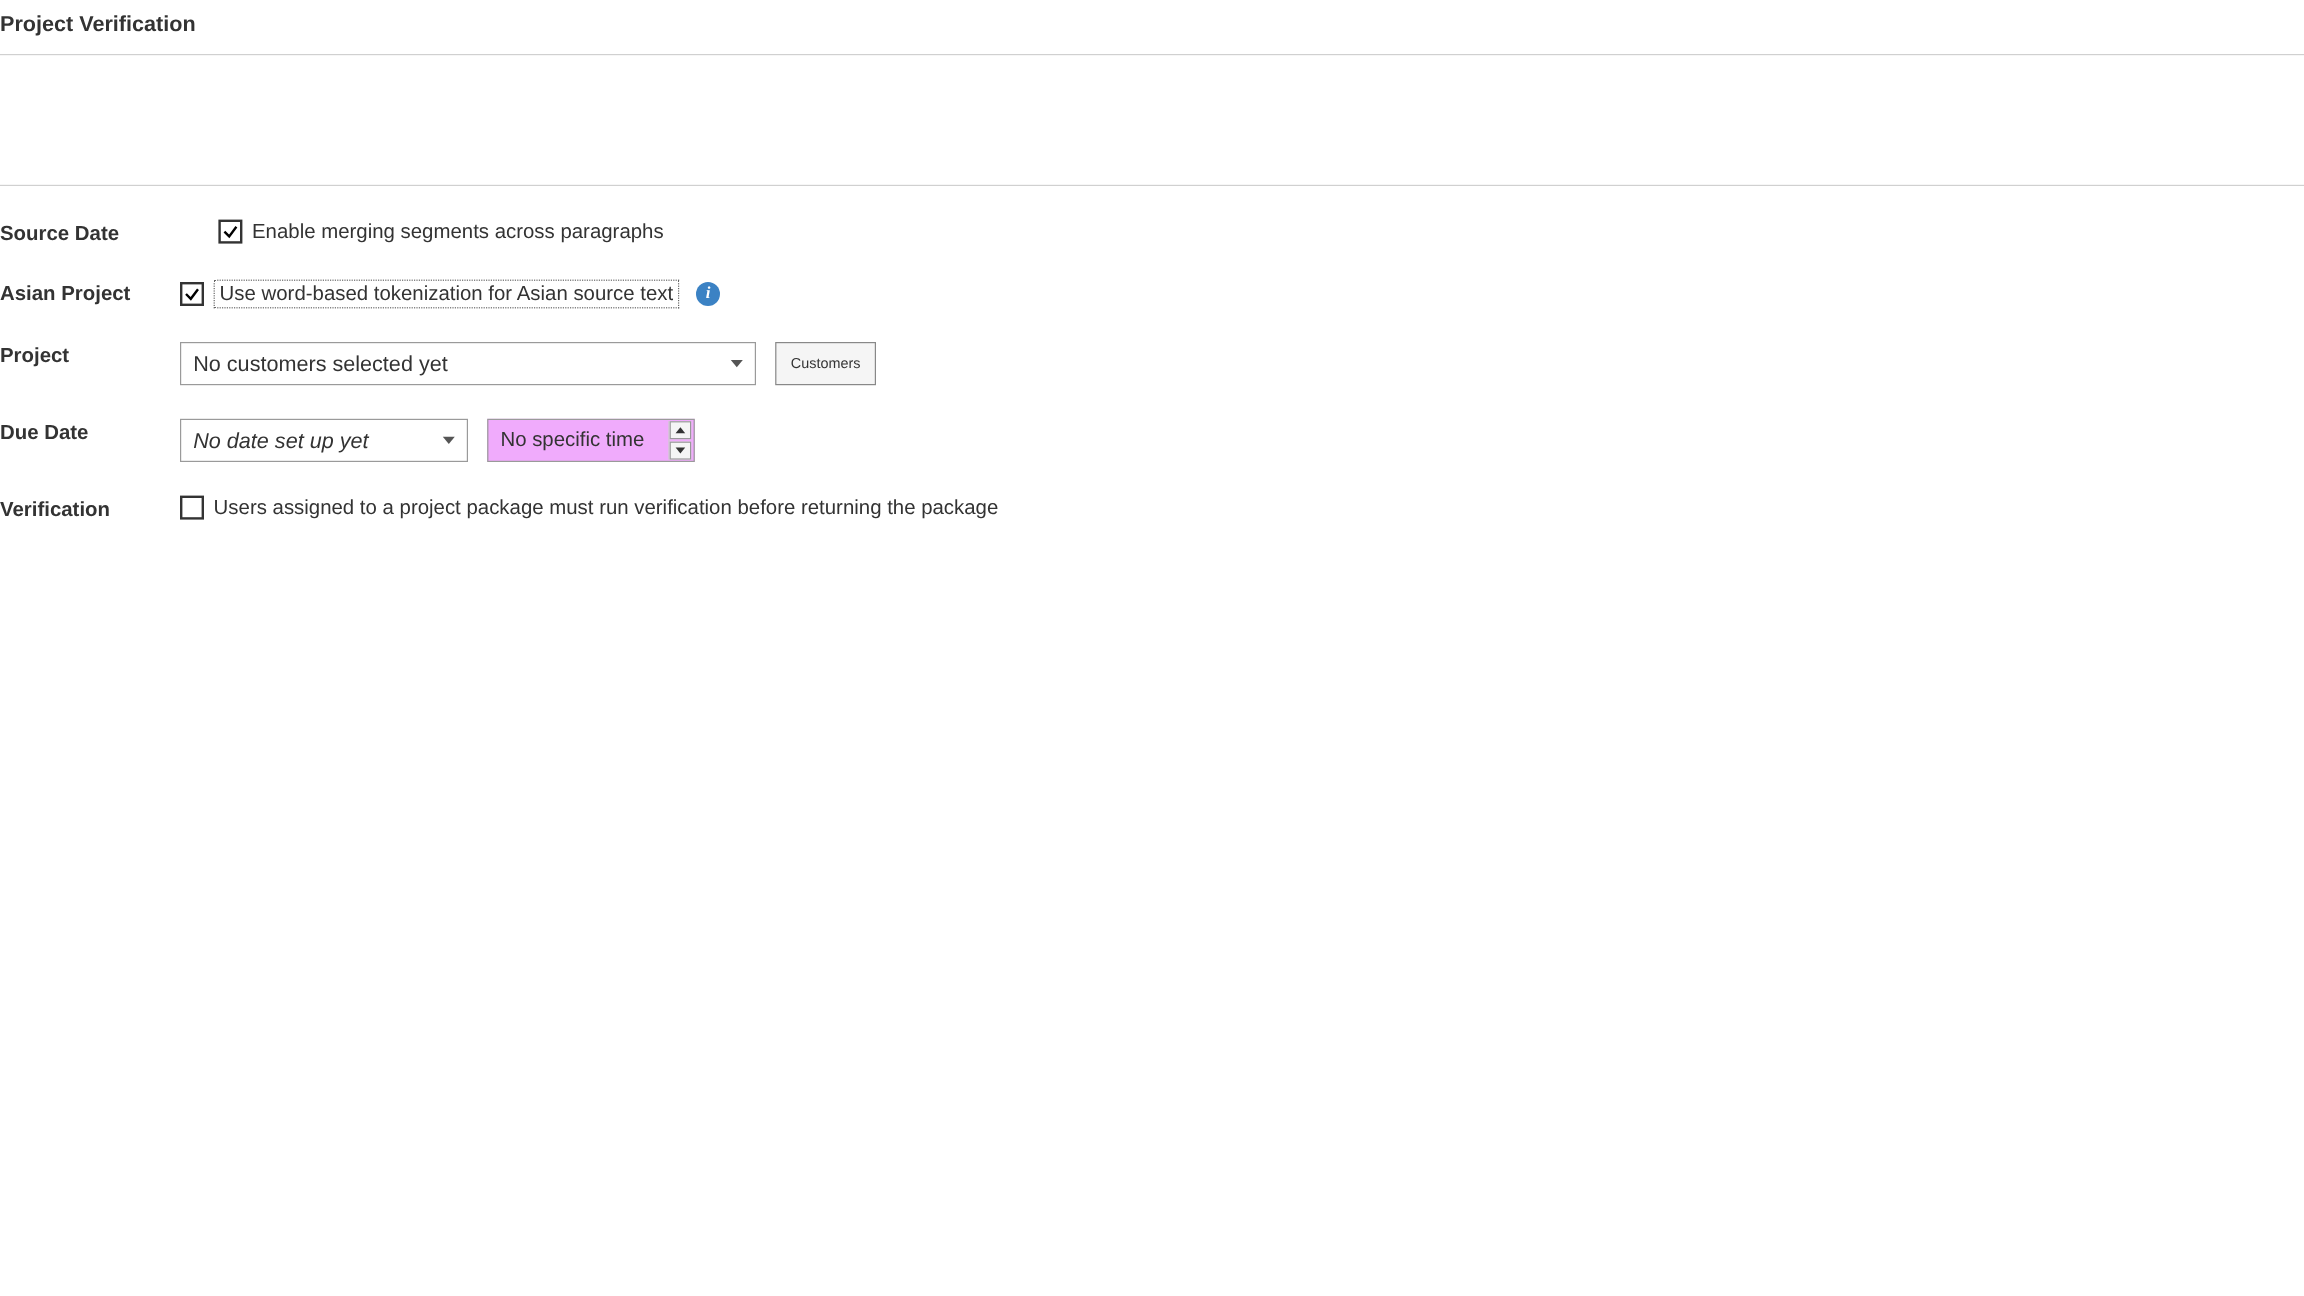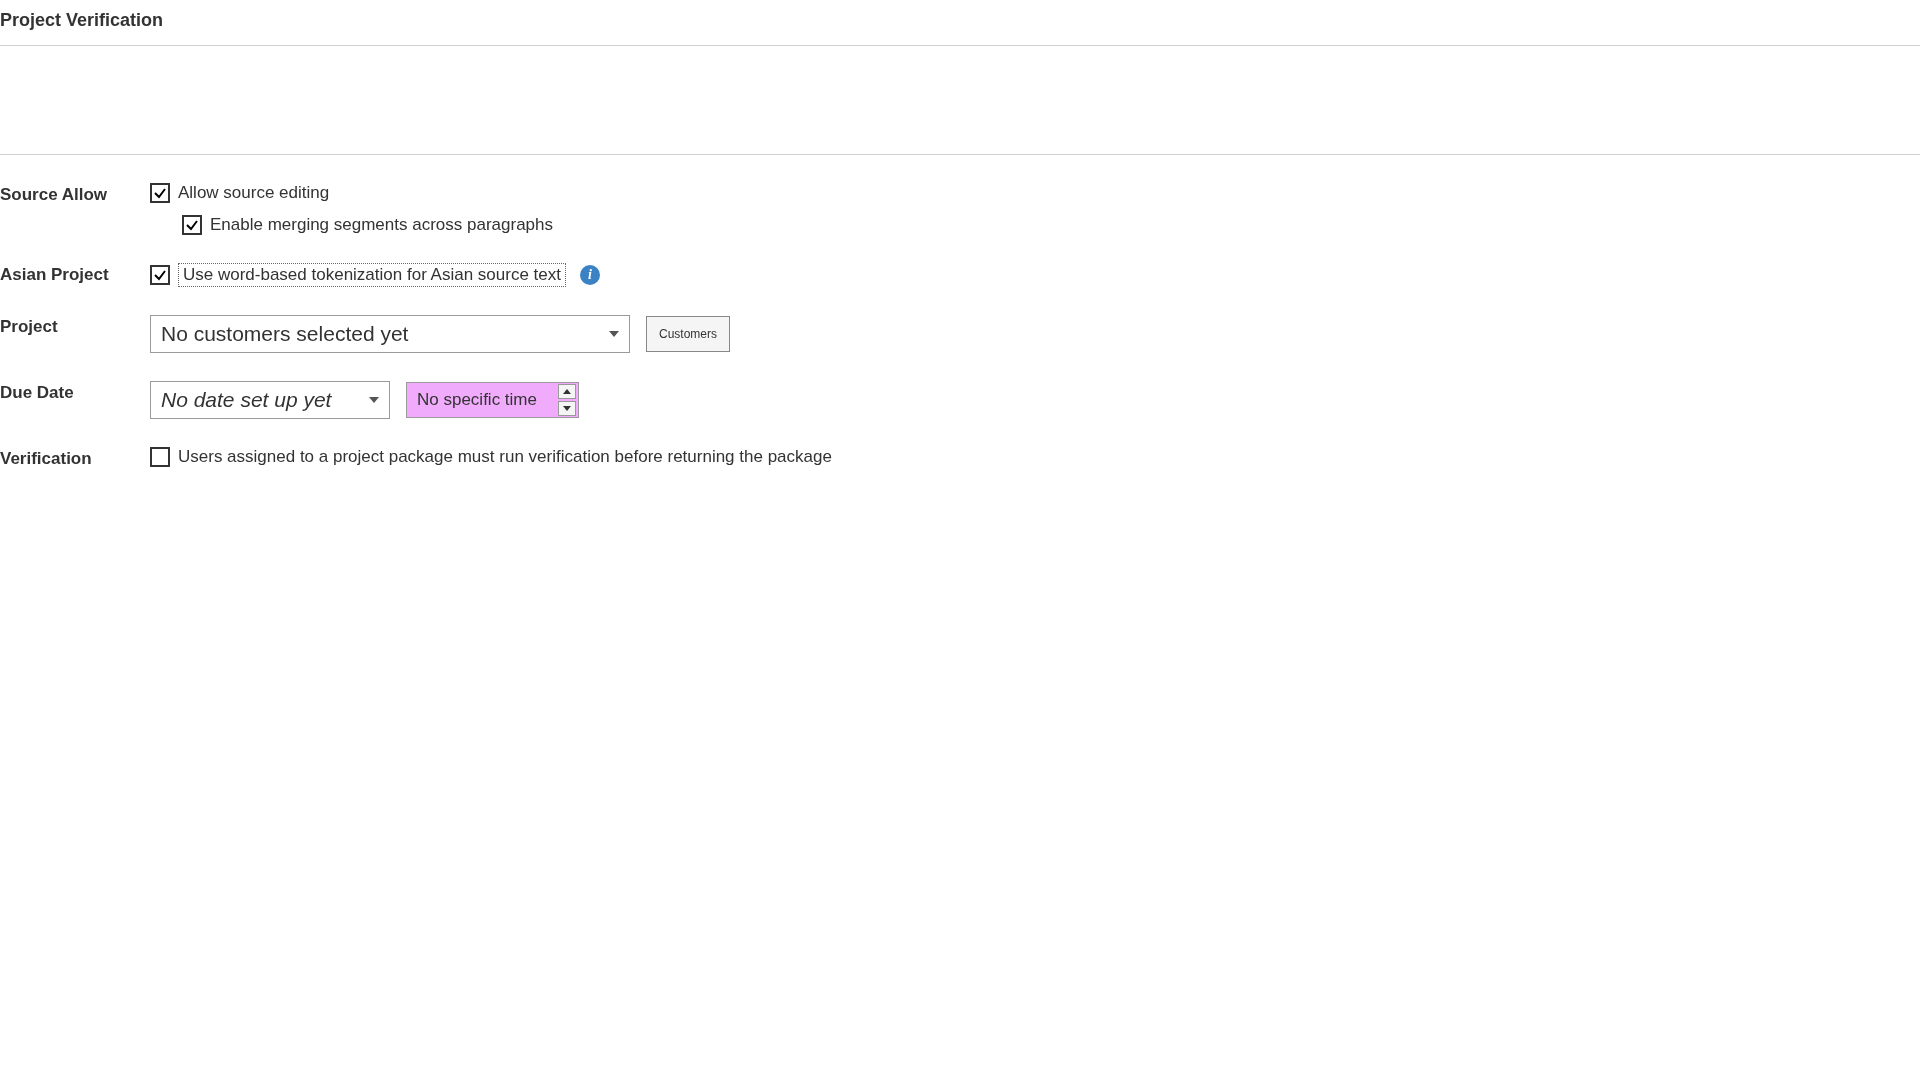--- a/index.html
+++ b/index.html
@@ -107,21 +107,21 @@
       min-height: 36px;
     }
     .dropdown.wide {
       width: 480px;
     }
     .dropdown.medium {
       width: 240px;
       font-style: italic;
     }
     .dropdown-text {
-      font-size: 21px;
+      font-size: 18px;
       color: #333;
     }
     .dropdown-caret {
       width: 0;
       height: 0;
       border-left: 5px solid transparent;
       border-right: 5px solid transparent;
       border-top: 6px solid #555;
       margin-left: 10px;
     }
@@ -183,30 +183,22 @@
     }
   </style>
 </head>
 <body>
 
 <div class="section-header">Project Verification</div>
 <div class="description-area"></div>
 
 <div class="form-grid">
 
-  <div class="form-label">Source Allow</div>
-  <div class="form-control-cell">
-    <div class="checkbox-row">
-      <span class="checkbox checked">
-        <svg width="14" height="14" viewBox="0 0 14 14">
-            <path d="M2 7 L6 11 L12 3" stroke="#000" stroke-width="2" fill="none"></path>
-          </svg>
-      </span>
-      <span class="checkbox-label">Allow source editing</span>
-    </div>
+  <div class="form-label">Source Date</div>
+  <div class="form-control-cell">
     <div class="checkbox-row indented">
       <span class="checkbox checked">
         <svg width="14" height="14" viewBox="0 0 14 14">
             <path d="M2 7 L6 11 L12 3" stroke="#000" stroke-width="2" fill="none"></path>
           </svg>
       </span>
       <span class="checkbox-label">Enable merging segments across paragraphs</span>
     </div>
   </div>
 

